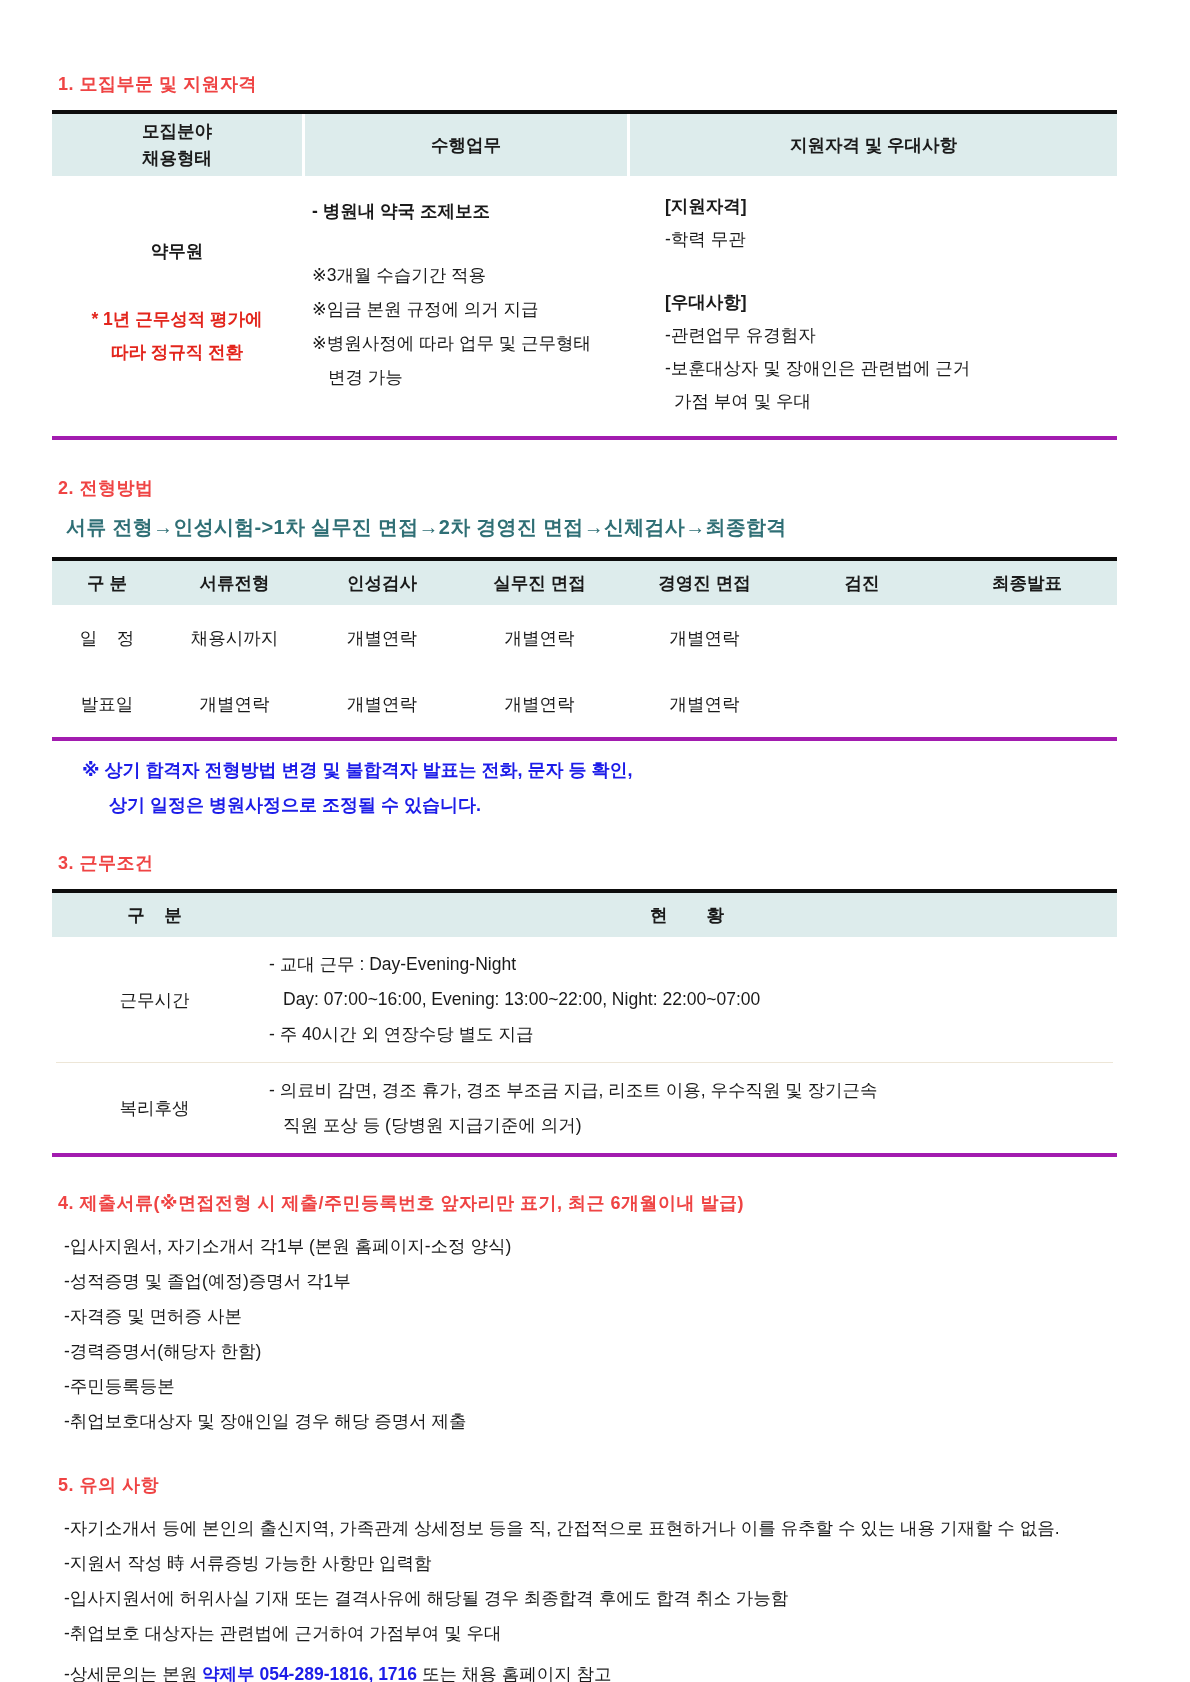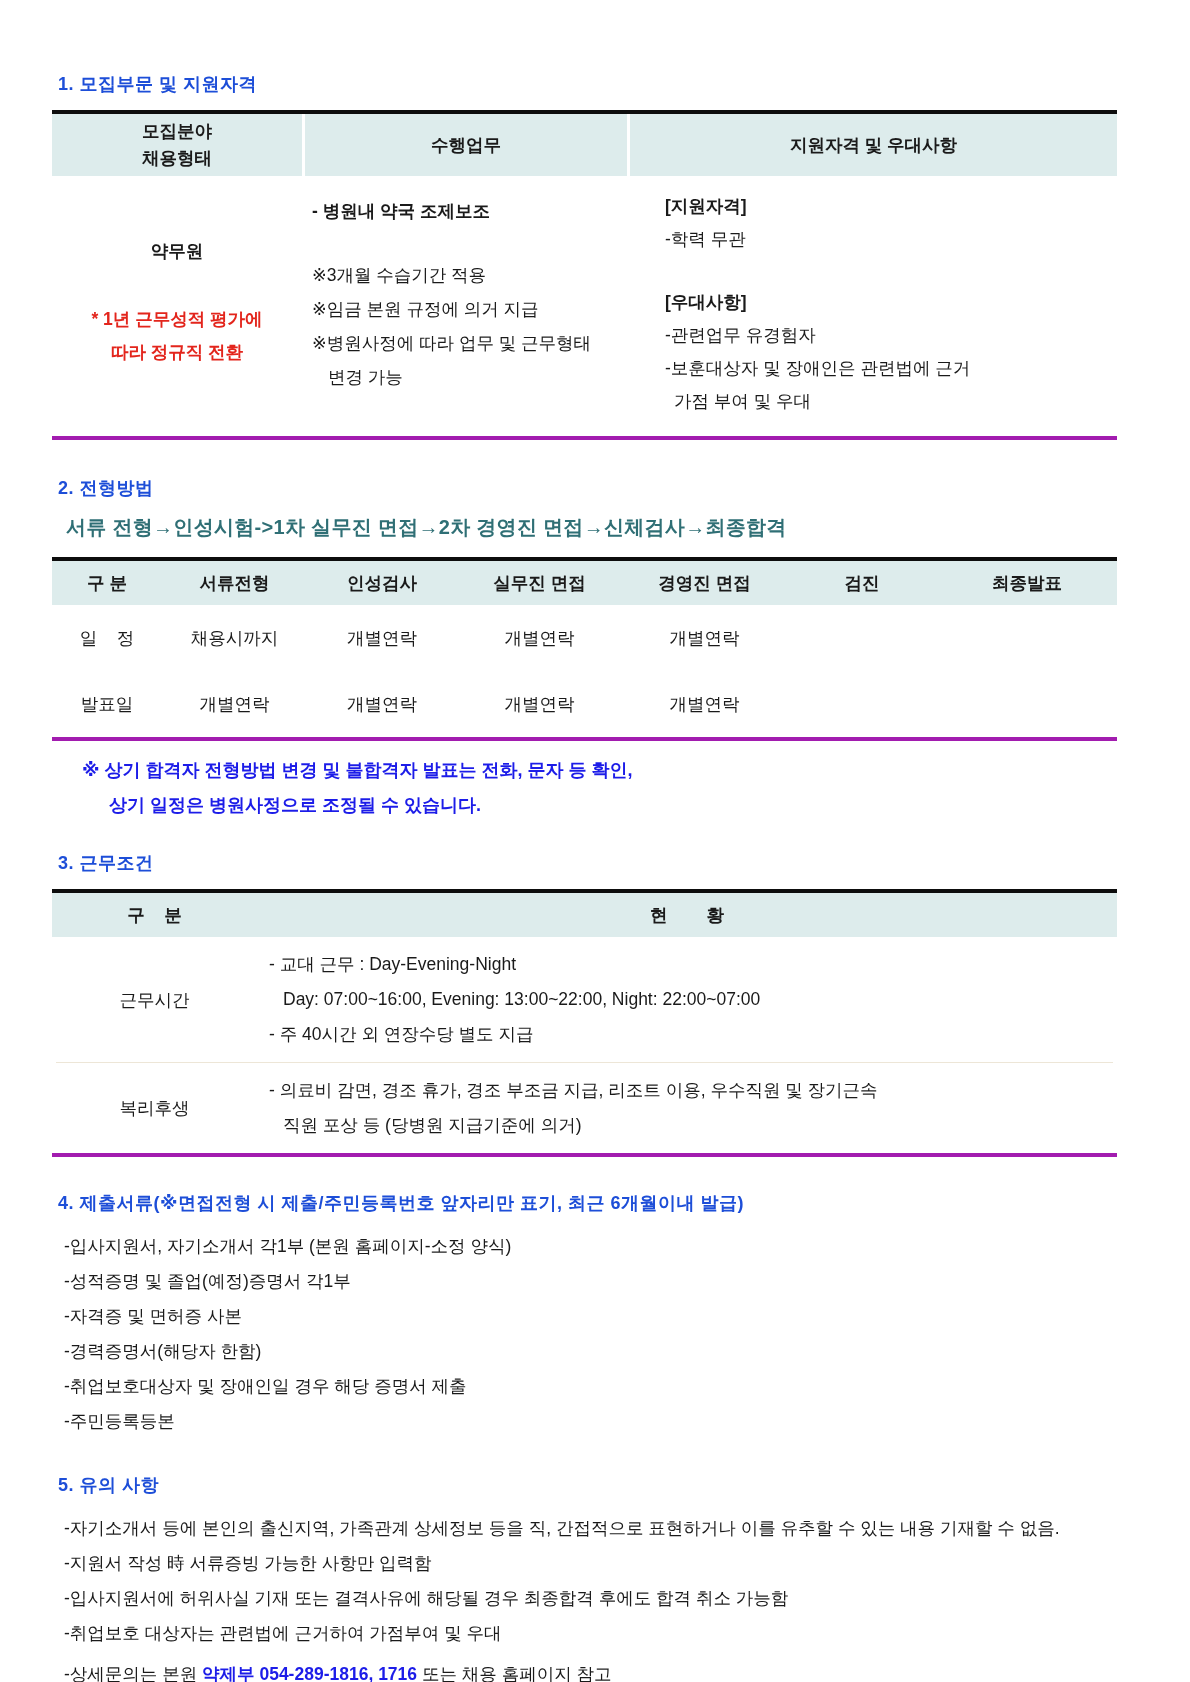--- a/index.html
+++ b/index.html
@@ -12,21 +12,21 @@
     position:relative;
     width:1190px;
     min-height:1682px;
     margin:0 auto;
     background:#ffffff;
     box-sizing:border-box;
     padding:72px 73px 60px 52px;
     word-break:keep-all;
   }
   .sec-heading{
-    color:#1d4ed8;
+    color:#ef4444;
     font-size:18px;
     font-weight:bold;
     letter-spacing:0.5px;
     margin:0 0 14px 6px;
     white-space:pre-wrap;
   }
   
   .tbl{border-top:4px solid #0d0d0d;border-bottom:4px solid #a21caf;}
   
   .t1-header{
@@ -214,22 +214,22 @@
   </div>
 
   <div class="gap-lg"></div>
 
   <div class="sec-heading">4. 제출서류(※면접전형 시 제출/주민등록번호 앞자리만 표기, 최근 6개월이내 발급)</div>
   <div class="sec4-items">
     <div class="plain-line">-입사지원서, 자기소개서 각1부 (본원 홈페이지-소정 양식)</div>
     <div class="plain-line">-성적증명 및 졸업(예정)증명서 각1부</div>
     <div class="plain-line">-자격증 및 면허증 사본</div>
     <div class="plain-line">-경력증명서(해당자 한함)</div>
+    <div class="plain-line">-주민등록등본</div>
     <div class="plain-line">-취업보호대상자 및 장애인일 경우 해당 증명서 제출</div>
-    <div class="plain-line">-주민등록등본</div>
   </div>
 
   <div class="gap-lg"></div>
 
   <div class="sec-heading">5. 유의 사항</div>
   <div class="sec5-items">
     <div class="plain-line">-자기소개서 등에 본인의 출신지역, 가족관계 상세정보 등을 직, 간접적으로 표현하거나 이를 유추할 수 있는 내용 기재할 수 없음.</div>
     <div class="plain-line">-지원서 작성 時 서류증빙 가능한 사항만 입력함</div>
     <div class="plain-line">-입사지원서에 허위사실 기재 또는 결격사유에 해당될 경우 최종합격 후에도 합격 취소 가능함</div>
     <div class="plain-line">-취업보호 대상자는 관련법에 근거하여 가점부여 및 우대</div>

